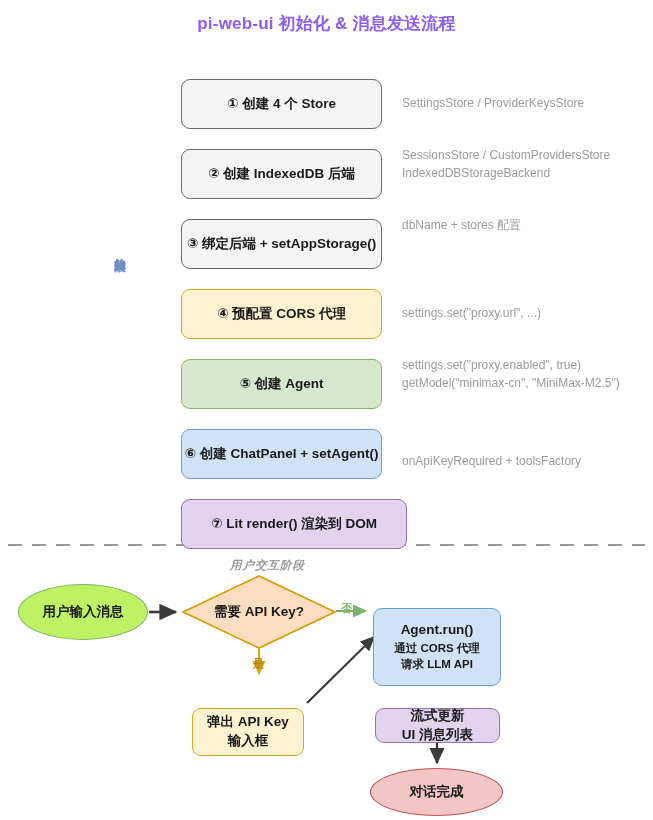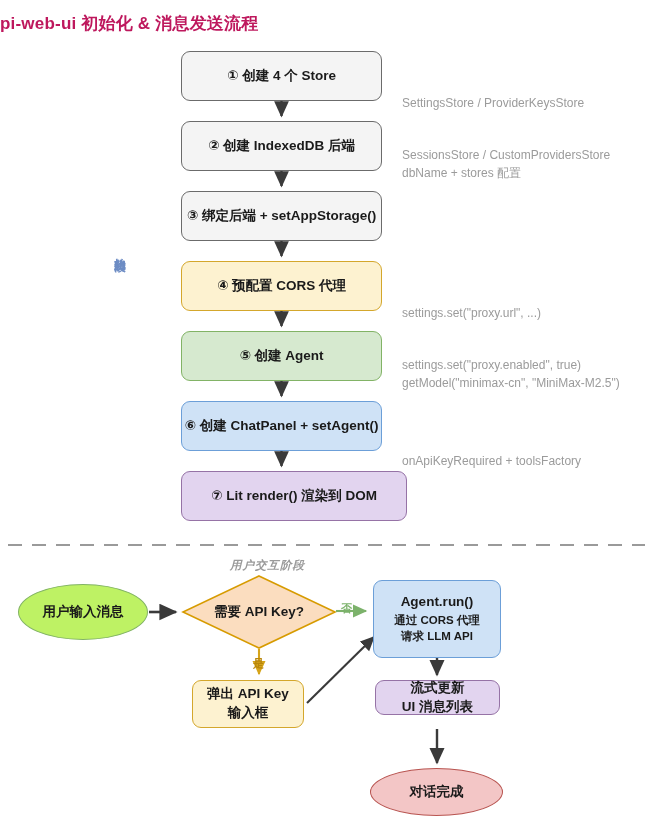--- a/index.html
+++ b/index.html
@@ -18,42 +18,44 @@
     position: absolute;
     left: 0; top: 0;
     width: 653px;
     height: 820px;
   }
   .title {
     position: absolute;
     left: 0;
     top: 12px;
     width: 653px;
+    text-align: center;
     font-size: 17px;
     font-weight: bold;
-    color: #be185d;
+    color: #8b5cf6;
     letter-spacing: 0.2px;
   }
   .node {
     position: absolute;
     box-sizing: border-box;
     display: flex;
     flex-direction: column;
     align-items: center;
     justify-content: center;
     text-align: center;
     font-size: 13.5px;
     font-weight: bold;
     color: #1a1a1a;
     line-height: 1.38;
   }
   .node.rect {
     border-radius: 9px;
     border-width: 1.4px;
     border-style: solid;
+    margin-top: 28px;
   }
   .node.ellipse {
     border-radius: 50%;
     border-width: 1.4px;
     border-style: solid;
   }
   .node.diamond {
     border: none;
     background: transparent;
   }
@@ -175,20 +177,21 @@
 
 <div class="node rect" style="left:181px; top:471px; width:226px; height:50px; background:#e2d4ef; border-color:#9673a6;">
   <span class="node-label">⑦ Lit render() 渲染到 DOM</span>
 </div>
 
 <div class="annot" style="left:402px; top:60px;">
   <div>SettingsStore / ProviderKeysStore</div>
   <div>SessionsStore / CustomProvidersStore</div>
 </div>
 <div class="annot" style="left:402px; top:130px;">
+  <div>IndexedDBStorageBackend</div>
   <div>dbName + stores 配置</div>
 </div>
 <div class="annot" style="left:402px; top:270px;">
   <div>settings.set("proxy.url", ...)</div>
   <div>settings.set("proxy.enabled", true)</div>
 </div>
 <div class="annot" style="left:402px; top:340px;">
   <div>getModel("minimax-cn", "MiniMax-M2.5")</div>
 </div>
 <div class="annot" style="left:402px; top:418px;">

